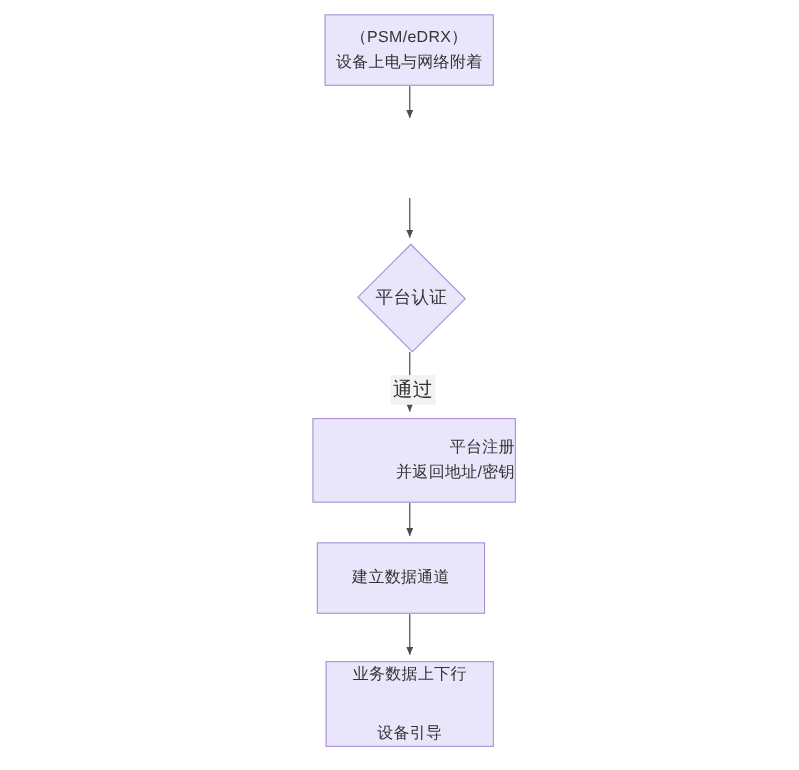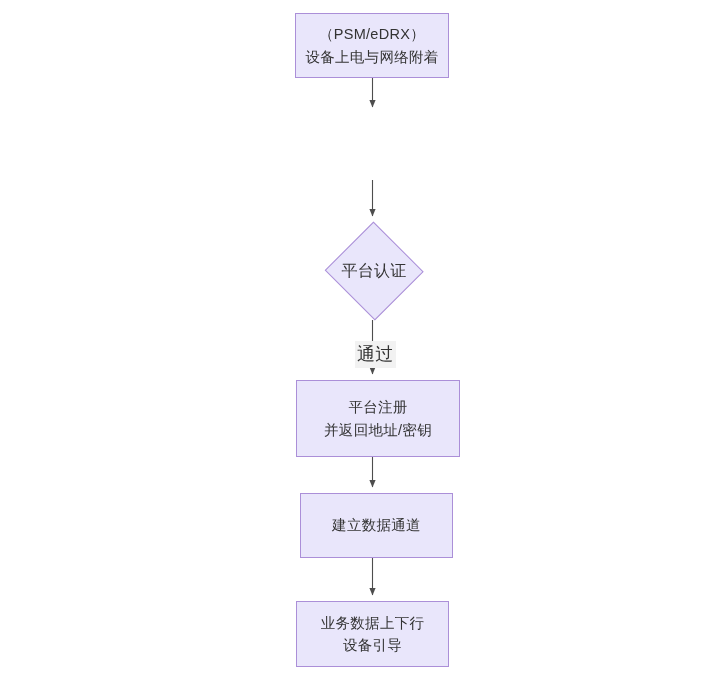--- a/index.html
+++ b/index.html
@@ -125,27 +125,27 @@
   </div>
 
 
   <div class="node-diamond" style="left:324px; top:222px; width:100px; height:98px;">
     <span class="diamond-shape"></span>
     <span class="diamond-label">平台认证</span>
   </div>
 
   <div class="edge-label" style="left:355px; top:341px;">通过</div>
 
-  <div class="node" style="left:296px; top:380px; width:164px; height:77px;">
+  <div class="node" style="left:284px; top:380px; width:185px; height:77px;align-items:flex-end;">
     <span class="line">平台注册</span>
     <span class="line">并返回地址/密钥</span>
   </div>
 
-  <div class="node" style="left:300px; top:493px; width:153px; height:65px;">
+  <div class="node" style="left:288px; top:493px; width:153px; height:65px;">
     <span class="line">建立数据通道</span>
   </div>
 
-  <div class="node" style="left:296px; top:601px; width:153px; height:66px;">
+  <div class="node" style="left:296px; top:601px; width:153px; height:78px;justify-content:space-between;">
     <span class="line">业务数据上下行</span>
     <span class="line">设备引导</span>
   </div>
 
 </div>
 
 </body></html>

